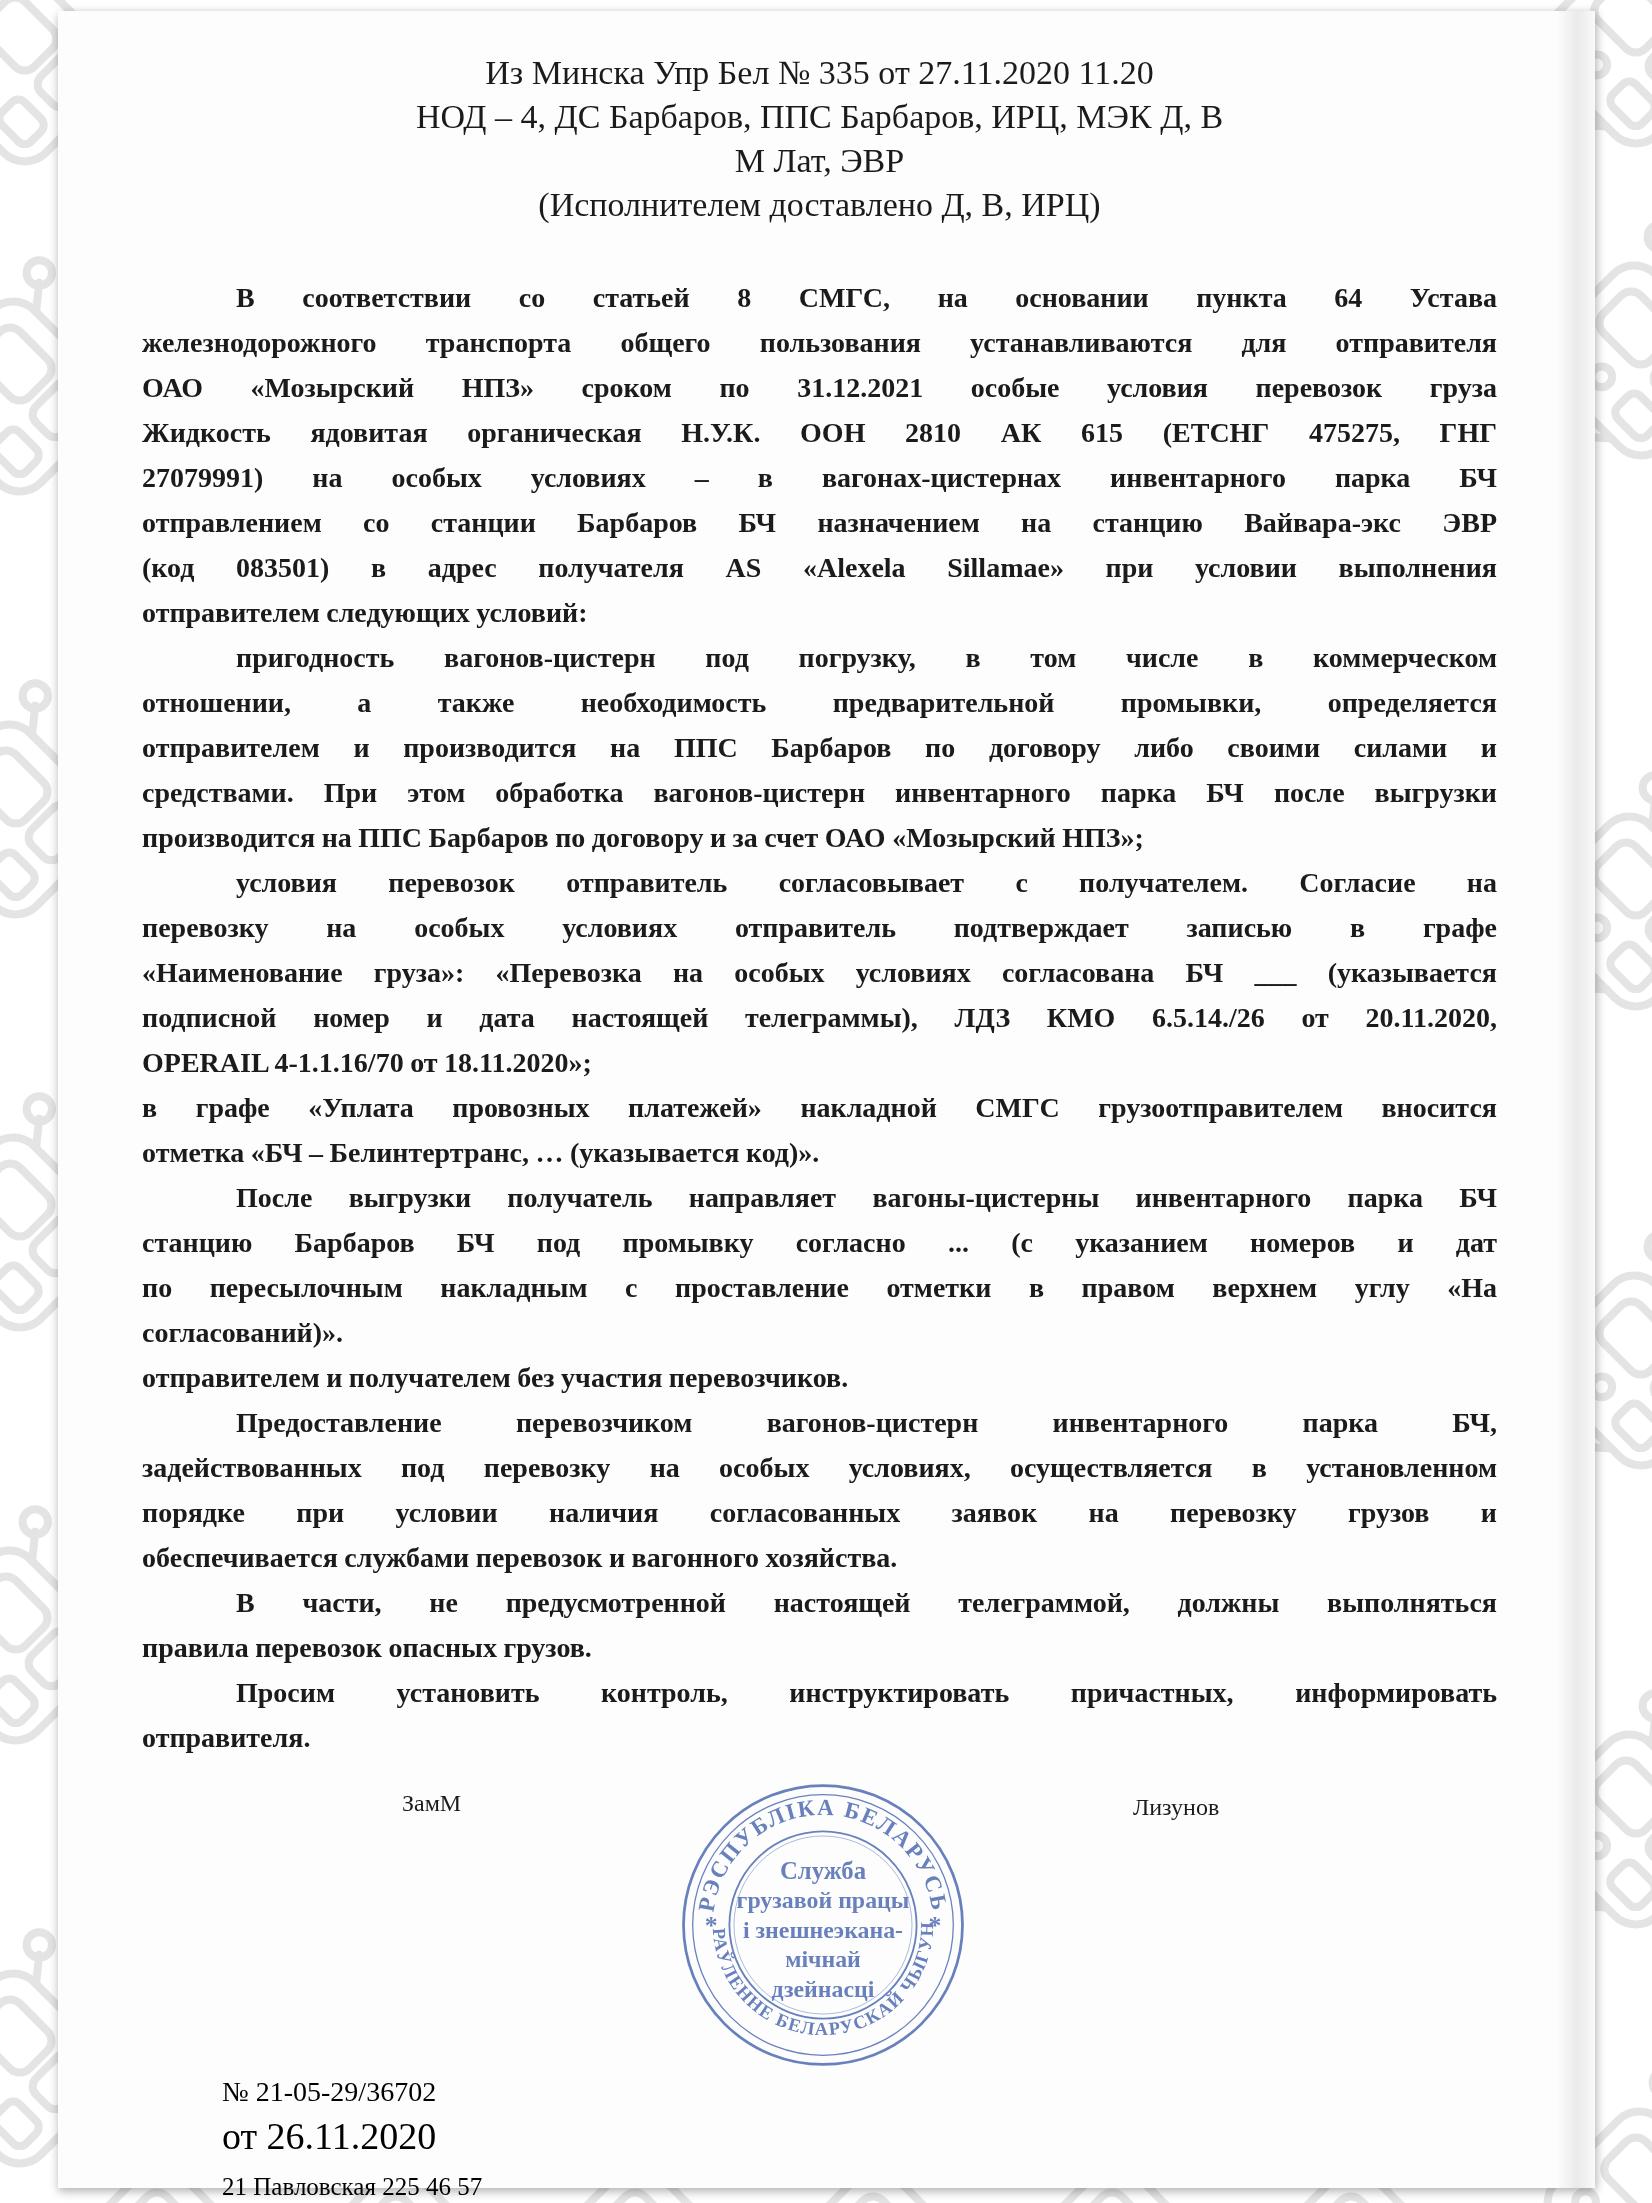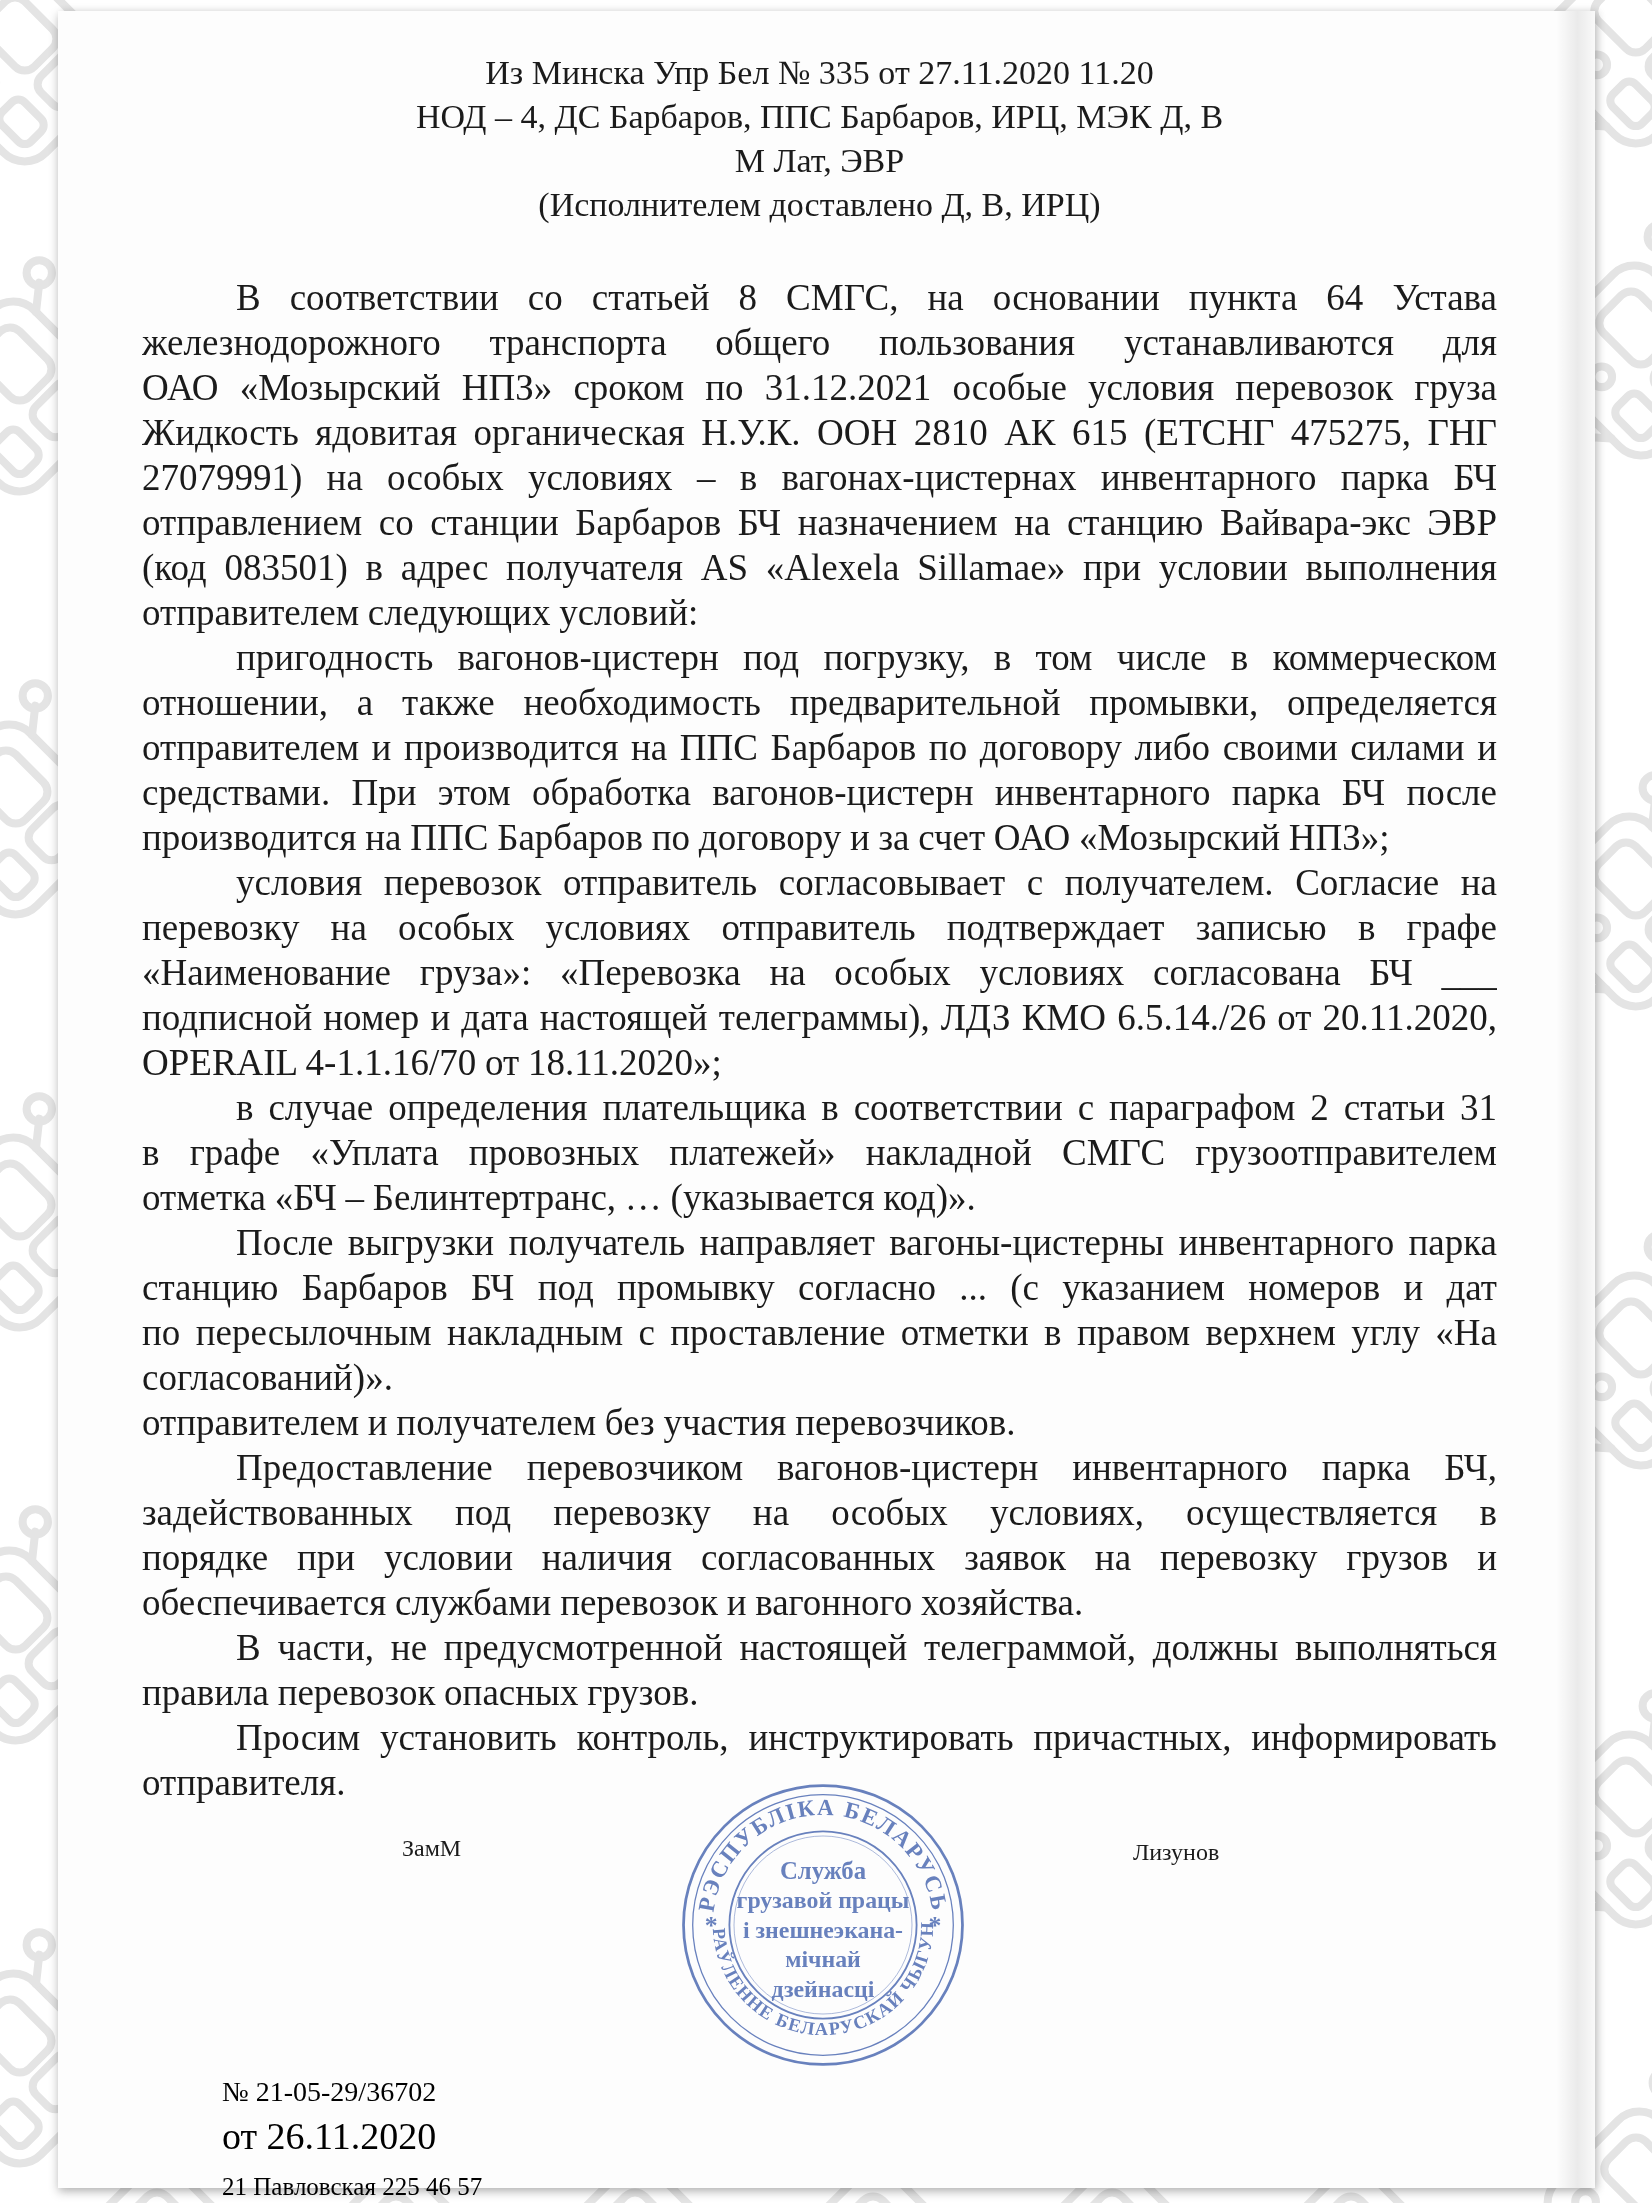--- a/index.html
+++ b/index.html
@@ -20,22 +20,22 @@
   .crease{
     position:absolute;top:0;right:0;width:39px;height:100%;
     background:linear-gradient(to right, rgba(0,0,0,0) 0%, rgba(0,0,0,0.075) 55%, rgba(0,0,0,0.015) 100%);
     pointer-events:none;
   }
   .content{position:absolute;left:84px;top:0;width:1355px;z-index:2;color:#1b1b1b;}
   .hdr{margin-top:40px;}
   .hline{font-size:34px;line-height:44px;white-space:nowrap;text-align:center;}
   .bodytxt{margin-top:48px;}
   .bline{
-    font-size:37px;line-height:45px;height:45px;overflow:hidden;
-    text-align:justify;text-align-last:justify;word-spacing:-0.5px;
+    font-size:28px;line-height:45px;height:45px;overflow:hidden;
+    text-align:justify;text-align-last:justify;word-spacing:-0.5px;font-weight:bold;
   }
   .bline.end{text-align-last:left;}
   .bline.first{text-indent:94px;}
   .sigrow{position:relative;height:55px;margin-top:30px;font-size:24px;}
   .sig-left{position:absolute;left:260px;top:0;}
   .sig-right{position:absolute;left:991px;top:4px;}
   .footerblk{position:absolute;left:164px;top:2042px;line-height:1;}
   .fnum{font-size:28px;line-height:45px;margin-top:16px;}
   .fdate{font-size:38px;line-height:45px;}
   .fphone{font-size:25px;line-height:35px;margin-top:10px;}
@@ -142,21 +142,20 @@
         <div class="bline first">пригодность вагонов-цистерн под погрузку, в том числе в коммерческом</div>
         <div class="bline">отношении, а также необходимость предварительной промывки, определяется</div>
         <div class="bline">отправителем и производится на ППС Барбаров по договору либо своими силами и</div>
         <div class="bline">средствами. При этом обработка вагонов-цистерн инвентарного парка БЧ после выгрузки</div>
         <div class="bline end">производится на ППС Барбаров по договору и за счет ОАО «Мозырский НПЗ»;</div>
         <div class="bline first">условия перевозок отправитель согласовывает с получателем. Согласие на</div>
         <div class="bline">перевозку на особых условиях отправитель подтверждает записью в графе</div>
         <div class="bline">«Наименование груза»: «Перевозка на особых условиях согласована БЧ ___ (указывается</div>
         <div class="bline">подписной номер и дата настоящей телеграммы), ЛДЗ КМО 6.5.14./26 от 20.11.2020,</div>
         <div class="bline end">OPERAIL 4-1.1.16/70 от 18.11.2020»;</div>
-        <div class="bline first">в случае определения плательщика в соответствии с параграфом 2 статьи 31 СМГС</div>
         <div class="bline">в графе «Уплата провозных платежей» накладной СМГС грузоотправителем вносится</div>
         <div class="bline end">отметка «БЧ – Белинтертранс, … (указывается код)».</div>
         <div class="bline first">После выгрузки получатель направляет вагоны-цистерны инвентарного парка БЧ</div>
         <div class="bline">станцию Барбаров БЧ под промывку согласно ... (с указанием номеров и дат</div>
         <div class="bline">по пересылочным накладным с проставление отметки в правом верхнем углу «На</div>
         <div class="bline end">согласований)».</div>
         <div class="bline end">отправителем и получателем без участия перевозчиков.</div>
         <div class="bline first">Предоставление перевозчиком вагонов-цистерн инвентарного парка БЧ,</div>
         <div class="bline">задействованных под перевозку на особых условиях, осуществляется в установленном</div>
         <div class="bline">порядке при условии наличия согласованных заявок на перевозку грузов и</div>

